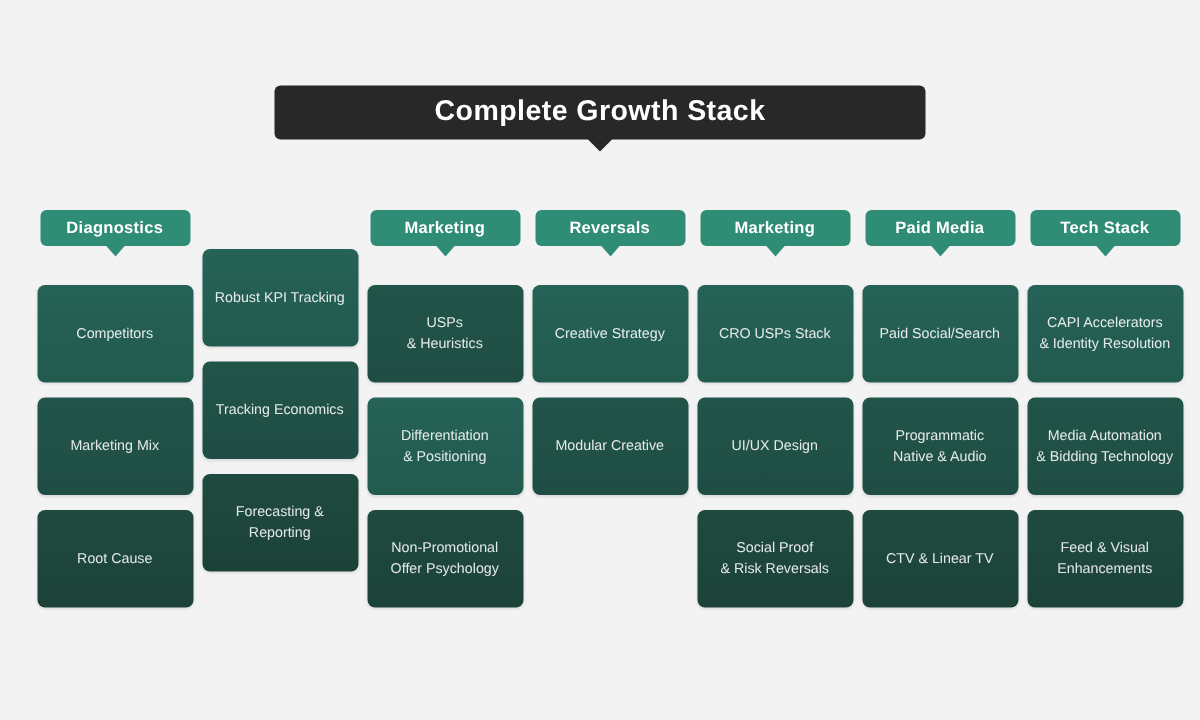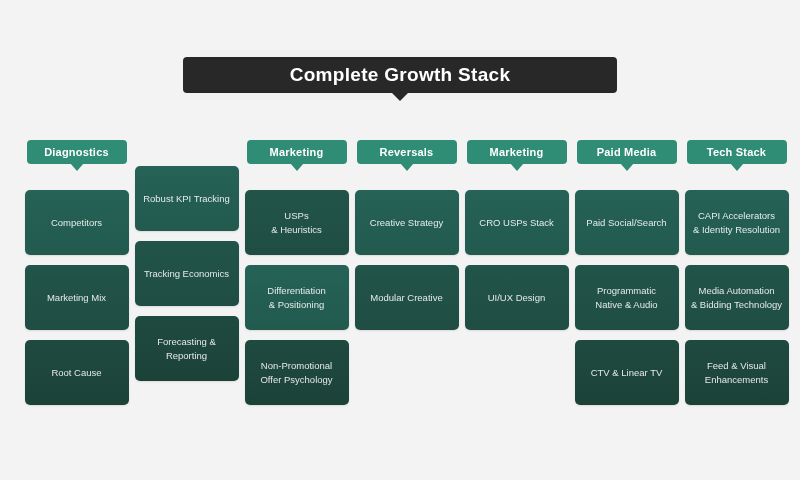--- a/index.html
+++ b/index.html
@@ -168,20 +168,24 @@
     </div>
     <div class="cells">
   <div class="cell row0">
     <span class="cell-label">CRO USPs Stack</span>
   </div>
 
   <div class="cell row1">
     <span class="cell-label">UI/UX Design</span>
   </div>
 
+  <div class="cell row2">
+    <span class="cell-label">Social Proof
+&amp; Risk Reversals</span>
+  </div>
 </div>
   </div>
 
   <div class="column">
     <div class="col-header">
       <span class="col-header-label">Paid Media</span>
       <span class="pointer teal"></span>
     </div>
     <div class="cells">
   <div class="cell row0">

